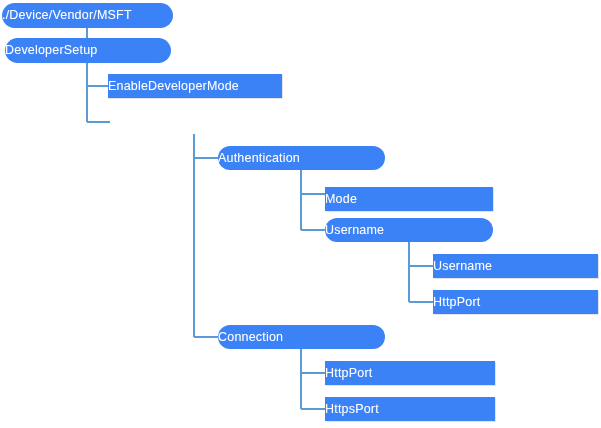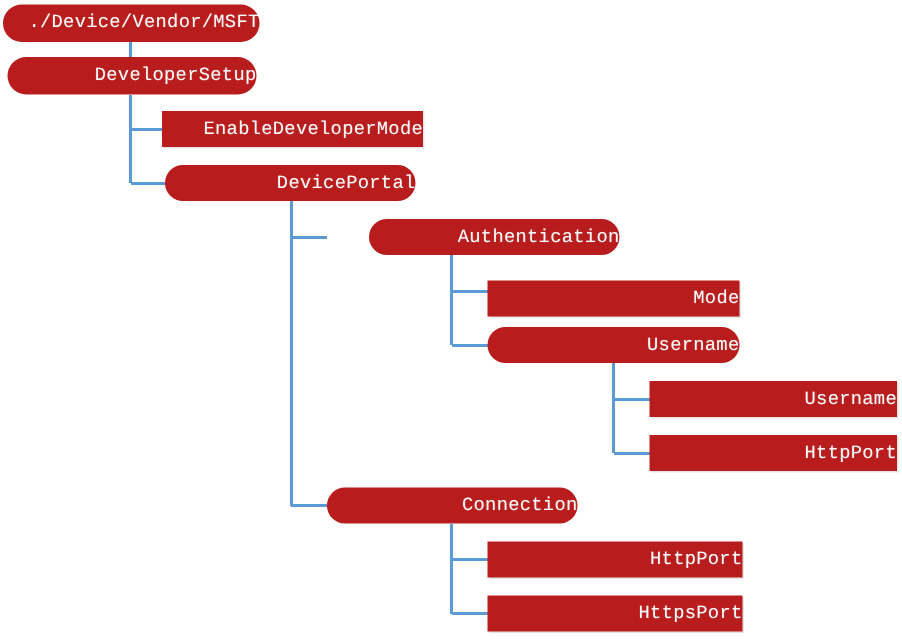--- a/index.html
+++ b/index.html
@@ -20,32 +20,31 @@
   #connector-layer {
     position: absolute;
     left: 0;
     top: 0;
     width: 601px;
     height: 428px;
   }
   .node {
     position: absolute;
     box-sizing: border-box;
-    background: #b91c1c;
+    background: #3b82f6;
     color: #ffffff;
     font-size: 12.5px;
     line-height: 1;
     display: flex;
     align-items: center;
-    justify-content: flex-end;
+    justify-content: flex-start;
     text-align: center;
     white-space: nowrap;
     letter-spacing: 0.2px;
     text-shadow: 0 0 1px rgba(255,255,255,0.25);
-    font-family: Liberation Mono, monospace;
   }
   .node.pill {
     border-radius: 999px;
   }
   .node.rect {
     border-radius: 0;
     box-shadow: 1px 1px 0 0 rgba(0,0,0,0.10);
   }
   .node-label {
     display: block;
@@ -89,25 +88,22 @@
   </div>
 
   <div class="node pill" style="left:5px;top:38px;width:166px;height:25px;">
     <span class="node-label">DeveloperSetup</span>
   </div>
 
   <div class="node rect" style="left:108px;top:74px;width:174px;height:24px;">
     <span class="node-label">EnableDeveloperMode</span>
   </div>
 
-  <div class="node pill" style="left:110px;top:110px;width:167px;height:24px;">
-    <span class="node-label">DevicePortal</span>
-  </div>
 
-  <div class="node pill" style="left:218px;top:146px;width:167px;height:24px;margin-left:28px;">
+  <div class="node pill" style="left:218px;top:146px;width:167px;height:24px;">
     <span class="node-label">Authentication</span>
   </div>
 
   <div class="node rect" style="left:325px;top:187px;width:168px;height:24px;">
     <span class="node-label">Mode</span>
   </div>
 
   <div class="node pill" style="left:325px;top:218px;width:168px;height:24px;">
     <span class="node-label">Username</span>
   </div>

